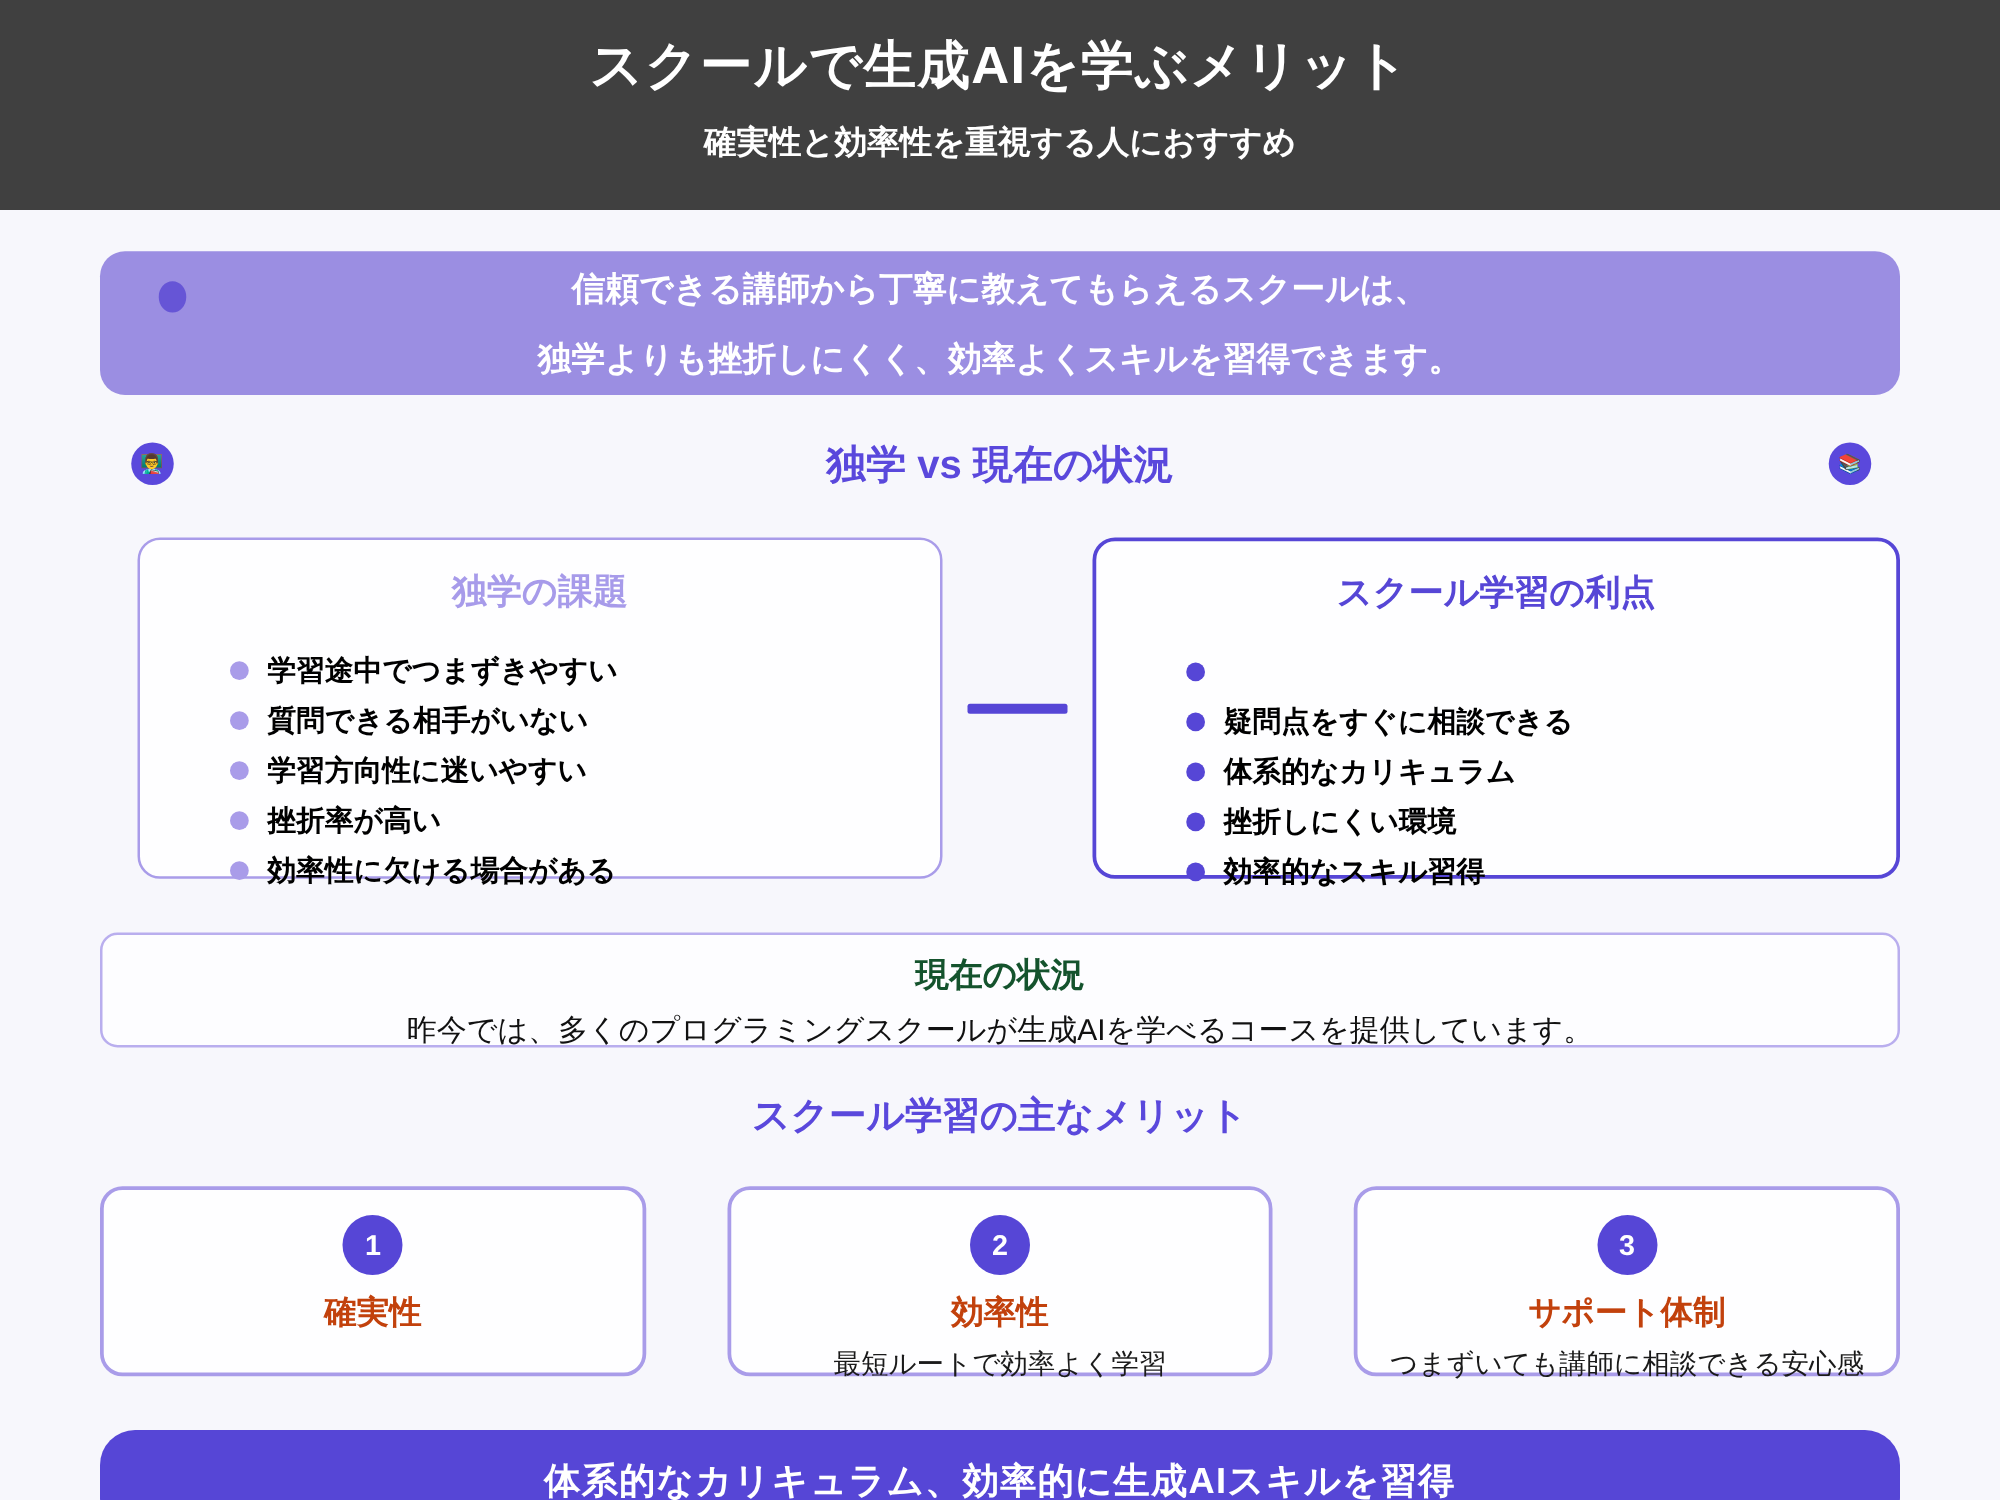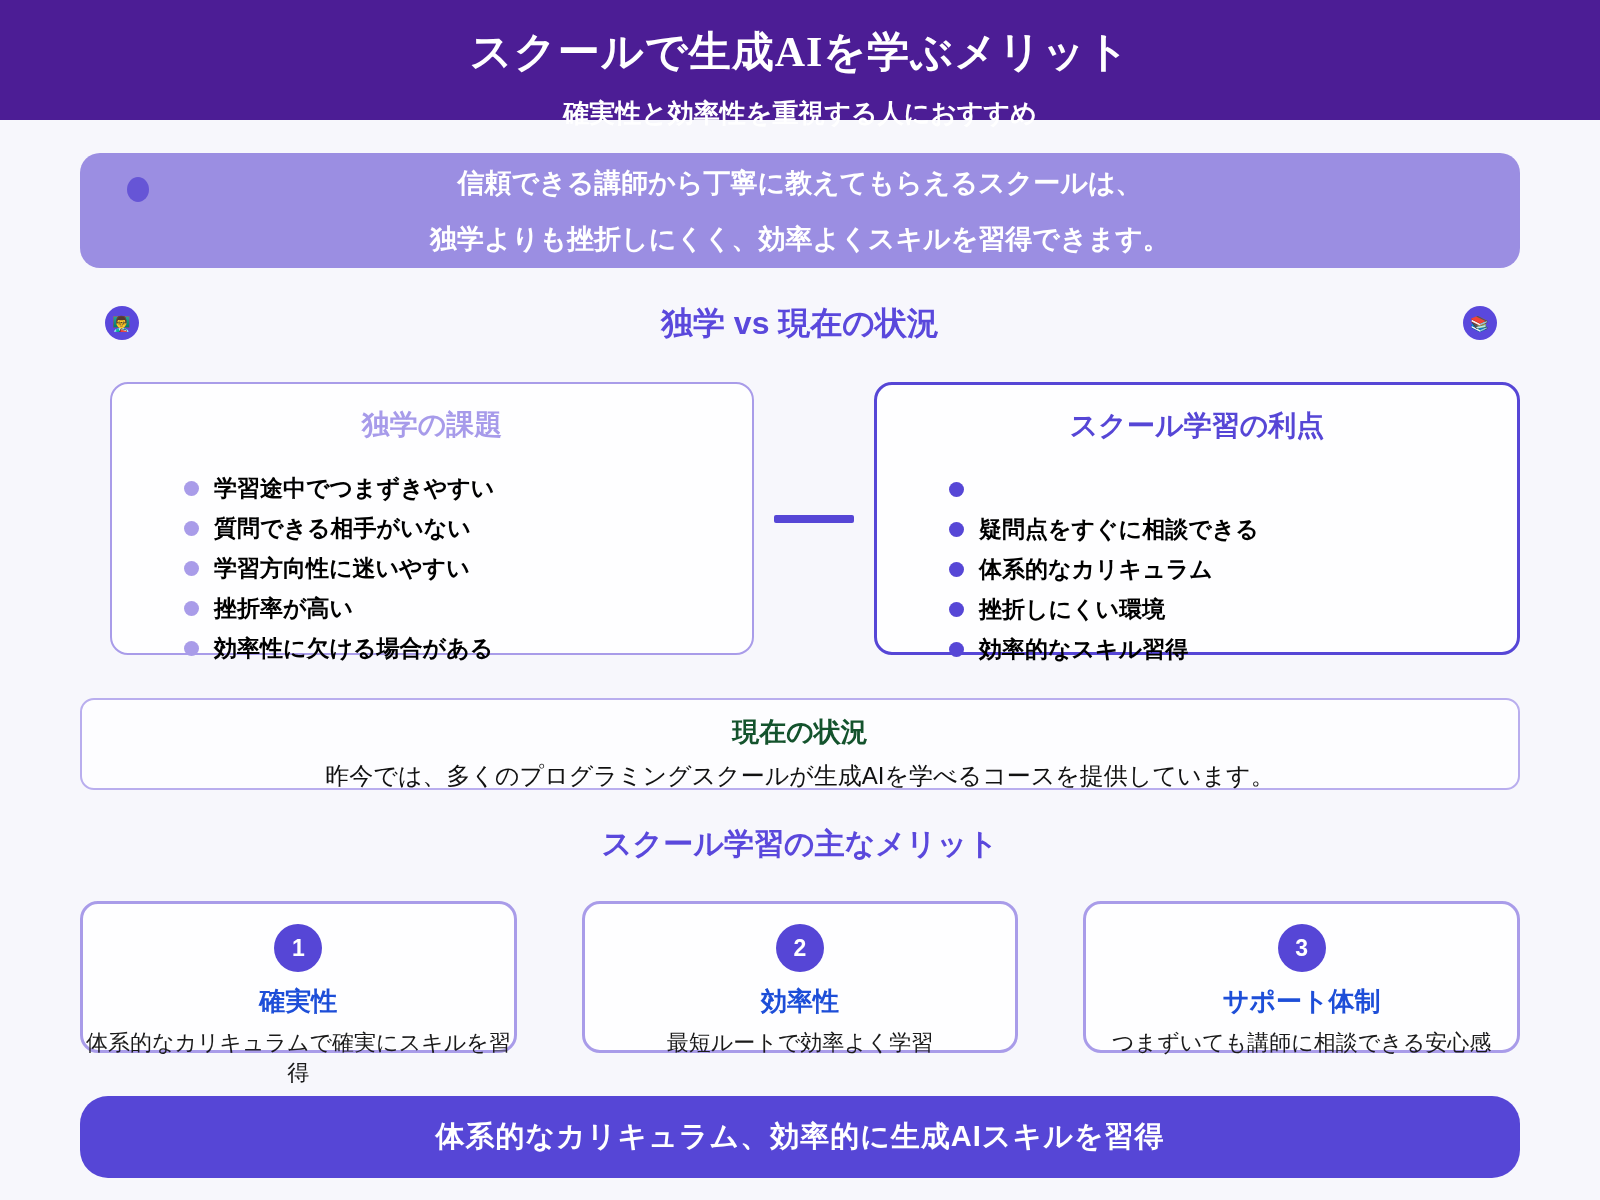--- a/index.html
+++ b/index.html
@@ -5,26 +5,25 @@
   * { margin: 0; padding: 0; box-sizing: border-box; }
   html, body { width: 1600px; }
   body {
     height: 1200px;
     background: #f7f7fc;
     font-family: "Liberation Sans", "DejaVu Sans", sans-serif;
     color: #141414;
     overflow: hidden;
   }
   .header {
-    height: 120px;
-    background: #4c1d95;
+    height: 168px;
+    background: #404040;
     color: #ffffff;
     text-align: center;
     padding-top: 24px;
-    font-family: Liberation Serif, serif;
   }
   .header-title { font-size: 42px; font-weight: bold; letter-spacing: 1px; }
   .header-subtitle { font-size: 26px; font-weight: bold; margin-top: 16px; }
 
   .content { width: 1440px; margin: 0 auto; }
 
   .intro-banner {
     position: relative;
     margin-top: 33px;
     height: 115px;
@@ -153,21 +152,21 @@
     margin: 0 auto;
     border-radius: 50%;
     background: #5646d6;
     color: #ffffff;
     font-size: 23px;
     font-weight: bold;
     display: flex;
     align-items: center;
     justify-content: center;
   }
-  .merit-title { margin-top: 12px; color: #1d4ed8; font-size: 26px; font-weight: bold; }
+  .merit-title { margin-top: 12px; color: #c2410c; font-size: 26px; font-weight: bold; }
   .merit-desc { margin-top: 9px; font-size: 22px; color: #1a1a1a; }
 
   .footer-banner {
     margin-top: 43px;
     height: 82px;
     background: #5646d6;
     border-radius: 28px;
     color: #ffffff;
     font-size: 29px;
     font-weight: bold;
@@ -263,21 +262,20 @@
     <div class="status-body">昨今では、多くのプログラミングスクールが生成AIを学べるコースを提供しています。</div>
   </div>
 
   <div class="merits-title">スクール学習の主なメリット</div>
 
   <div class="merits-row">
 
     <div class="merit-card">
       <div class="merit-number">1</div>
       <div class="merit-title">確実性</div>
-      <div class="merit-desc">体系的なカリキュラムで確実にスキルを習得</div>
     </div>
 
     <div class="merit-card">
       <div class="merit-number">2</div>
       <div class="merit-title">効率性</div>
       <div class="merit-desc">最短ルートで効率よく学習</div>
     </div>
 
     <div class="merit-card">
       <div class="merit-number">3</div>

